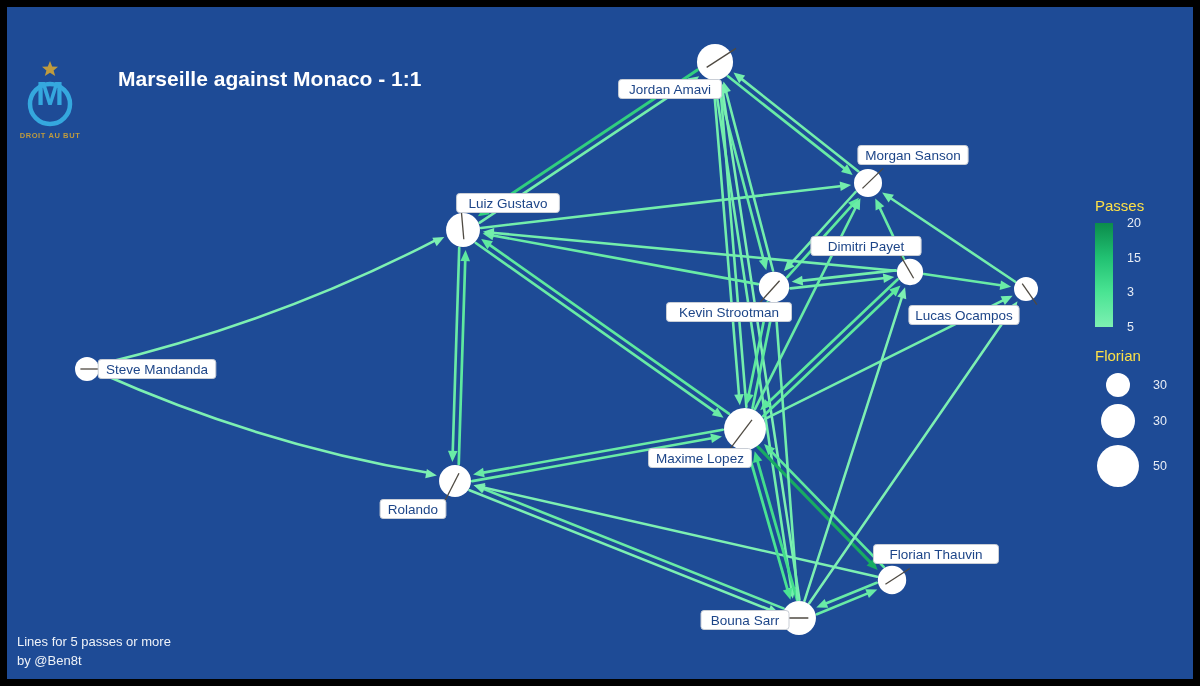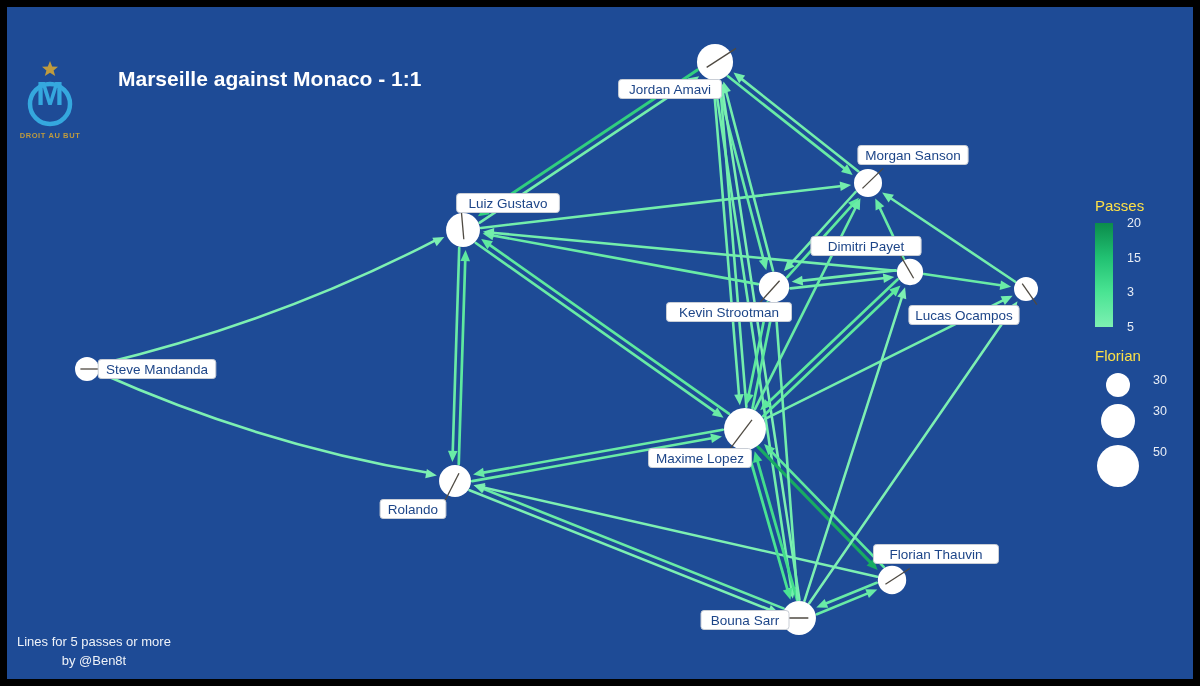--- a/index.html
+++ b/index.html
@@ -7,29 +7,29 @@
          background:#1e4b96;border:7px solid #000;overflow:hidden;}
   svg.net{position:absolute;left:0;top:0;display:block;}
 
   .hdr-title{position:absolute;left:8px;top:2px;color:#fff;font-size:41px;font-weight:bold;
              letter-spacing:.5px;}
   .logo{position:absolute;left:6px;top:48px;}
   .sub-block{position:absolute;left:82px;top:60px;margin-left:29px;}
   .sub-title{color:#fff;font-size:21px;font-weight:bold;}
   .sub-date{color:#aebbd6;font-size:15px;margin-top:3px;}
 
-  .footer{position:absolute;left:10px;bottom:8px;color:#eef2f8;font-size:13px;line-height:1.45;text-align:center;}
+  .footer{position:absolute;left:10px;bottom:8px;color:#eef2f8;font-size:13px;line-height:1.45;}
 
   .legend-passes{position:absolute;left:1088px;top:190px;}
   .legend-title{color:#fde047;font-size:15px;margin-bottom:9px;}
   .grad-wrap{position:relative;height:104px;}
   .grad-bar{position:absolute;left:0;top:0;width:18px;height:104px;}
   .grad-tick{position:absolute;left:32px;transform:translateY(-50%);color:#e8edf5;font-size:12.5px;}
   .legend-touches{position:absolute;left:1088px;top:340px;}
-  .touch-row{display:flex;align-items:flex-start;margin-top:7px;}
+  .touch-row{display:flex;align-items:center;margin-top:7px;}
   .touch-circle-box{width:46px;display:flex;justify-content:center;}
   .touch-circle{background:#fff;border-radius:50%;}
   .touch-label{color:#e8edf5;font-size:12.5px;margin-left:12px;}
 </style>
 </head>
 <body>
 
 <div class="frame">
 
   <svg class="net" id="net-svg" width="1186" height="672" viewBox="7 7 1186 672">

